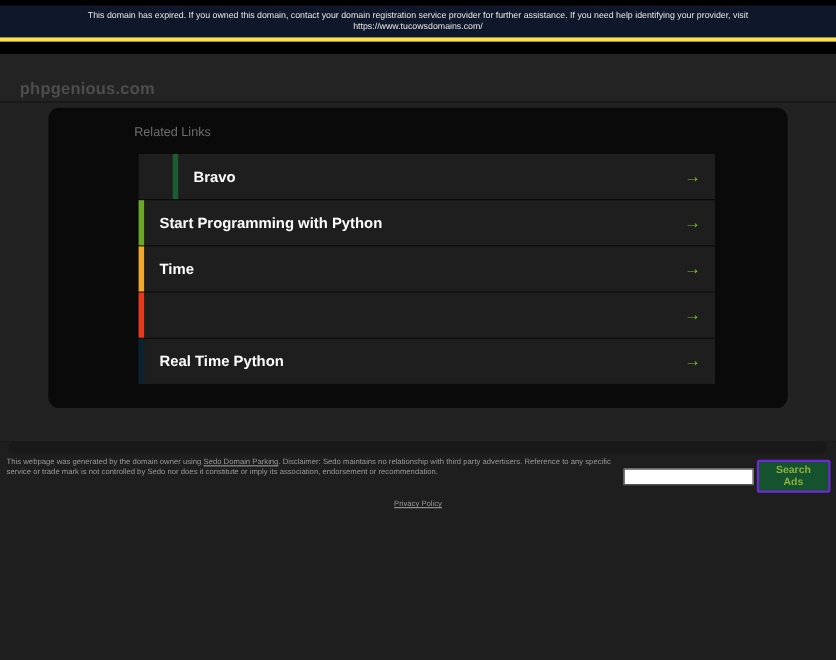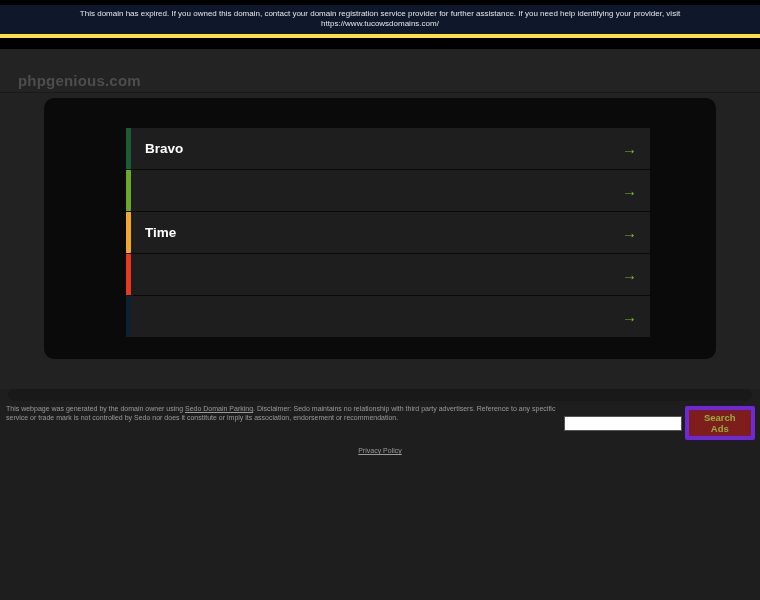--- a/index.html
+++ b/index.html
@@ -51,21 +51,21 @@
   }
   .links-list{
     width:524px;margin:13px 0 0 82px;
   }
   .row{
     height:41px;margin-top:1px;
     background:#1e1e1e;
     display:flex;align-items:center;
     cursor:pointer;
   }
-  .row:first-child{margin-top:12px;}
+  .row:first-child{margin-top:12px;padding-left:31px;}
   .bar{
     width:5px;height:100%;flex:0 0 5px;
     background:#444;
   }
   .row-label{
     padding-left:14px;
     color:#ffffff;font-size:13.5px;font-weight:bold;
   }
   .arrow{
     margin-left:auto;padding-right:13px;
@@ -95,21 +95,21 @@
   .search-zone{
     margin-left:auto;display:flex;align-items:center;gap:3px;
     padding-top:2px;
   }
   .search-input{
     width:112px;height:13px;
     border:1px solid #555;background:#ffffff;
     font-size:9px;padding:0 2px;
   }
   .search-button{
-    background:#7f1d1d;border:4px solid #6d28d9;border-radius:2px;
+    background:#14532d;border:2px solid #6d28d9;border-radius:2px;
     color:#8fb23c;font-size:9.5px;font-weight:bold;
     padding:2px 6px;cursor:pointer;
     font-family:"Liberation Sans","DejaVu Sans",sans-serif;
   }
   .privacy-wrap{
     text-align:center;margin-top:7px;
     font-size:7px;color:#8a8a8a;
   }
 </style>
 </head>
@@ -122,46 +122,49 @@
 </div>
 
 <div class="black-gap"></div>
 
 <div class="header-bar">
   <span class="domain-title">phpgenious.com</span>
 </div>
 
 <div class="main-area">
   <div class="links-card">
+    <div class="related-title">Related Links</div>
     <div class="links-list">
 
       <div class="row">
         <span class="bar" style="background: rgb(27, 92, 53);"></span>
         <span class="row-label">Bravo</span>
         <span class="arrow" style="color: rgb(123, 189, 42);">→</span>
       </div>
 
       <div class="row">
         <span class="bar" style="background: rgb(107, 168, 41);"></span>
+        <span class="row-label">Start Programming with Python</span>
         <span class="arrow" style="color: rgb(123, 189, 42);">→</span>
       </div>
 
       <div class="row">
         <span class="bar" style="background: rgb(242, 167, 47);"></span>
         <span class="row-label">Time</span>
         <span class="arrow" style="color: rgb(123, 189, 42);">→</span>
       </div>
 
       <div class="row">
         <span class="bar" style="background: rgb(230, 58, 30);"></span>
         <span class="arrow" style="color: rgb(123, 189, 42);">→</span>
       </div>
 
       <div class="row">
         <span class="bar" style="background: rgb(13, 34, 49);"></span>
+        <span class="row-label">Real Time Python</span>
         <span class="arrow" style="color: rgb(123, 189, 42);">→</span>
       </div>
 
     </div>
   </div>
 </div>
 
 <div class="footer">
   <div class="footer-curve"></div>
   <div class="footer-content">

